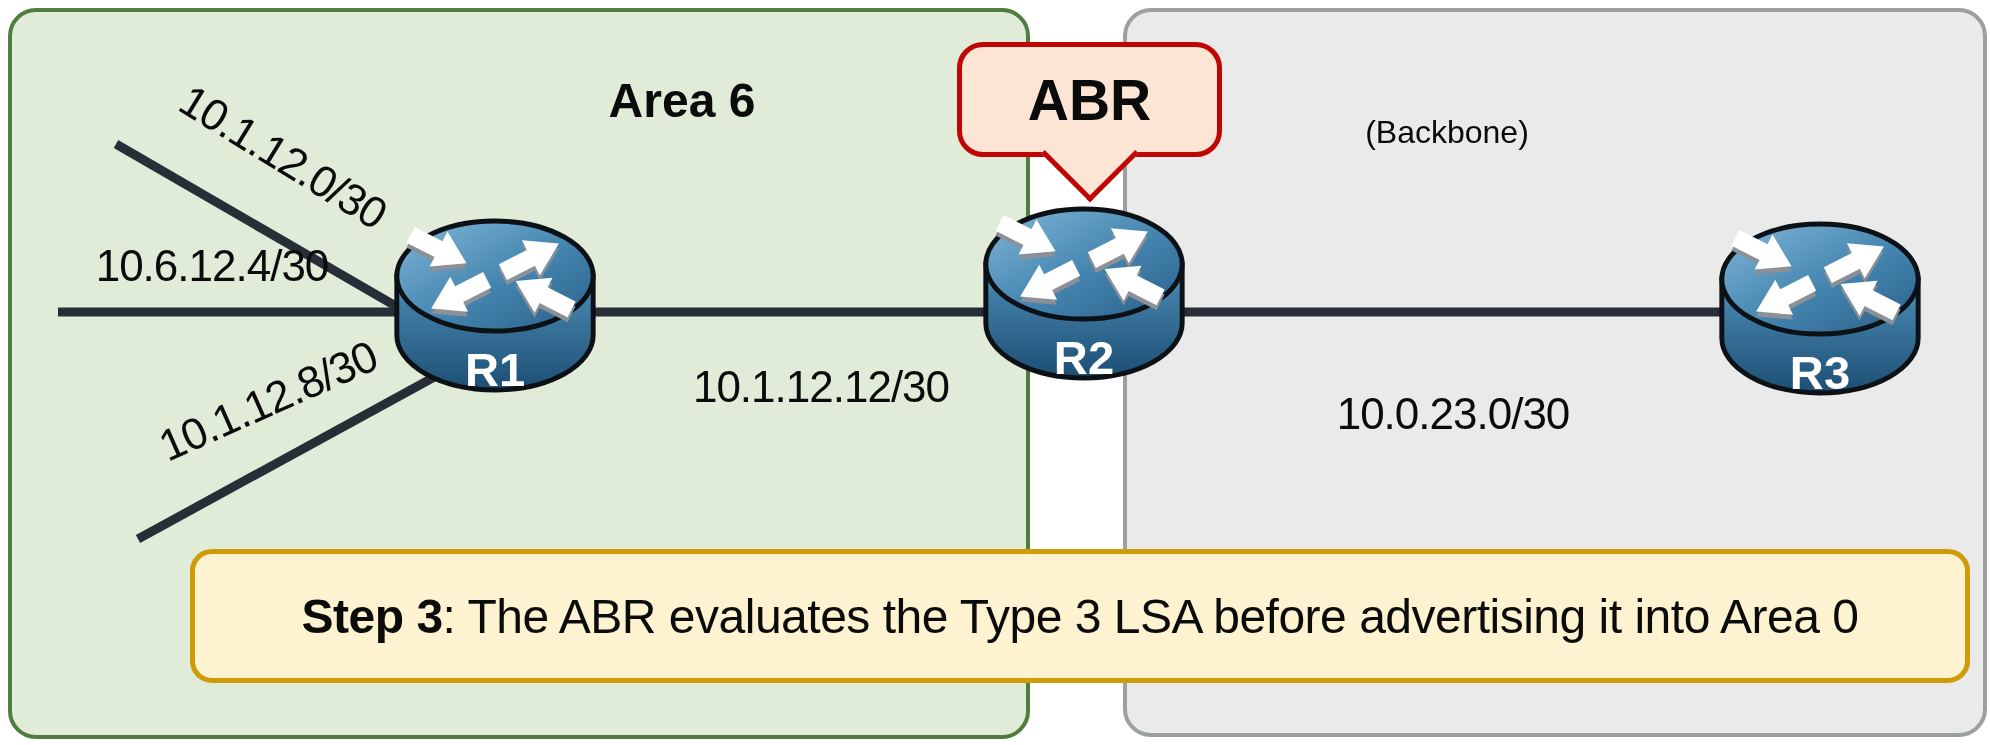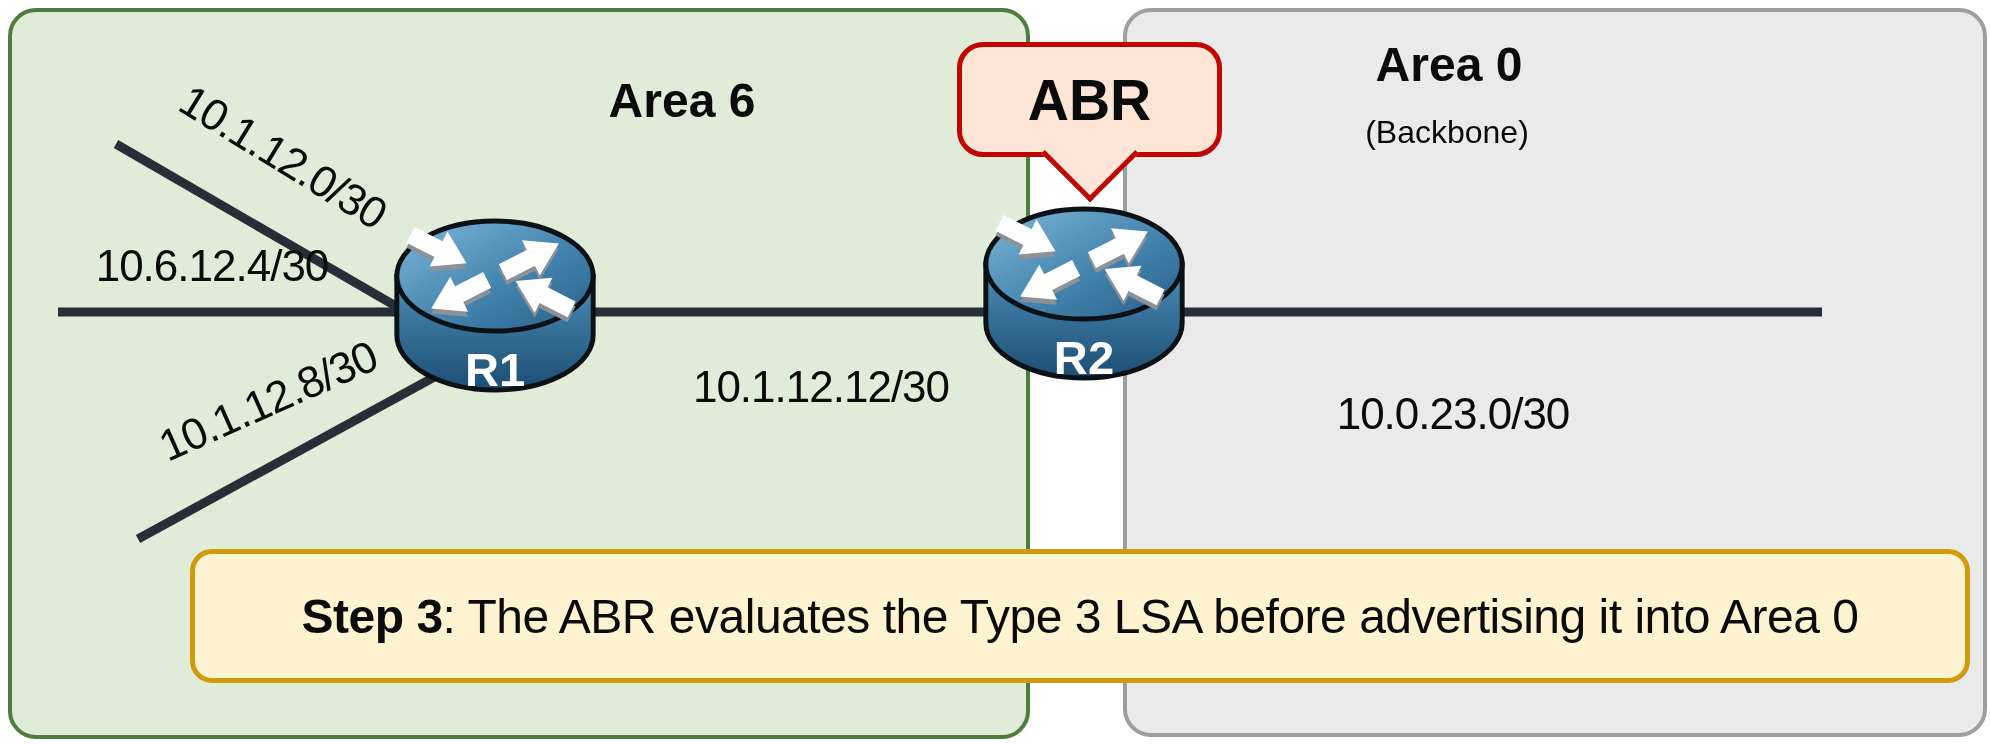--- a/index.html
+++ b/index.html
@@ -76,21 +76,20 @@
   </defs>
 </svg>
 
 <div class="canvas">
 
   <div class="area area1">
     <div class="area-title" style="left:670px; top:88px;">Area 6</div>
   </div>
 
   <div class="area area0">
-    <div class="area-title" style="left:322px; top:52px;">Area 0</div>
     <div class="area-sub" style="left:320px; top:120px;">(Backbone)</div>
   </div>
 
   <svg class="links" width="1990" height="745">
     <line x1="116" y1="144" x2="475" y2="352" stroke="#272e38" stroke-width="9"></line>
     <line x1="58" y1="312" x2="500" y2="312" stroke="#272e38" stroke-width="9"></line>
     <line x1="138" y1="539" x2="480" y2="352" stroke="#272e38" stroke-width="9"></line>
     <line x1="495" y1="312" x2="1085" y2="312" stroke="#272e38" stroke-width="9"></line>
     <line x1="1085" y1="312" x2="1822" y2="312" stroke="#272e38" stroke-width="9"></line>
   </svg>
@@ -108,20 +107,26 @@
     </svg>
   </div>
 
   <div class="router" style="left:976px; top:203px;">
     <svg width="216" height="182" viewBox="0 0 220 185" xmlns="http://www.w3.org/2000/svg" xmlns:xlink="http://www.w3.org/1999/xlink">
       <use href="#router-shape" xlink:href="#router-shape"></use>
       <text class="rlabel" x="110" y="174">R2</text>
     </svg>
   </div>
 
+  <div class="router" style="left:1712px; top:218px;">
+    <svg width="216" height="182" viewBox="0 0 220 185" xmlns="http://www.w3.org/2000/svg" xmlns:xlink="http://www.w3.org/1999/xlink">
+      <use href="#router-shape" xlink:href="#router-shape"></use>
+      <text class="rlabel" x="110" y="174">R3</text>
+    </svg>
+  </div>
 
   <div class="abr-callout">
     <div class="abr-tail"></div>
     <span class="abr-text">ABR</span>
   </div>
 
   <div class="step-note">
     <span>
       <span class="bold">Step 3</span><span>: The ABR evaluates the Type 3 LSA before advertising it into Area 0</span>
     </span>

